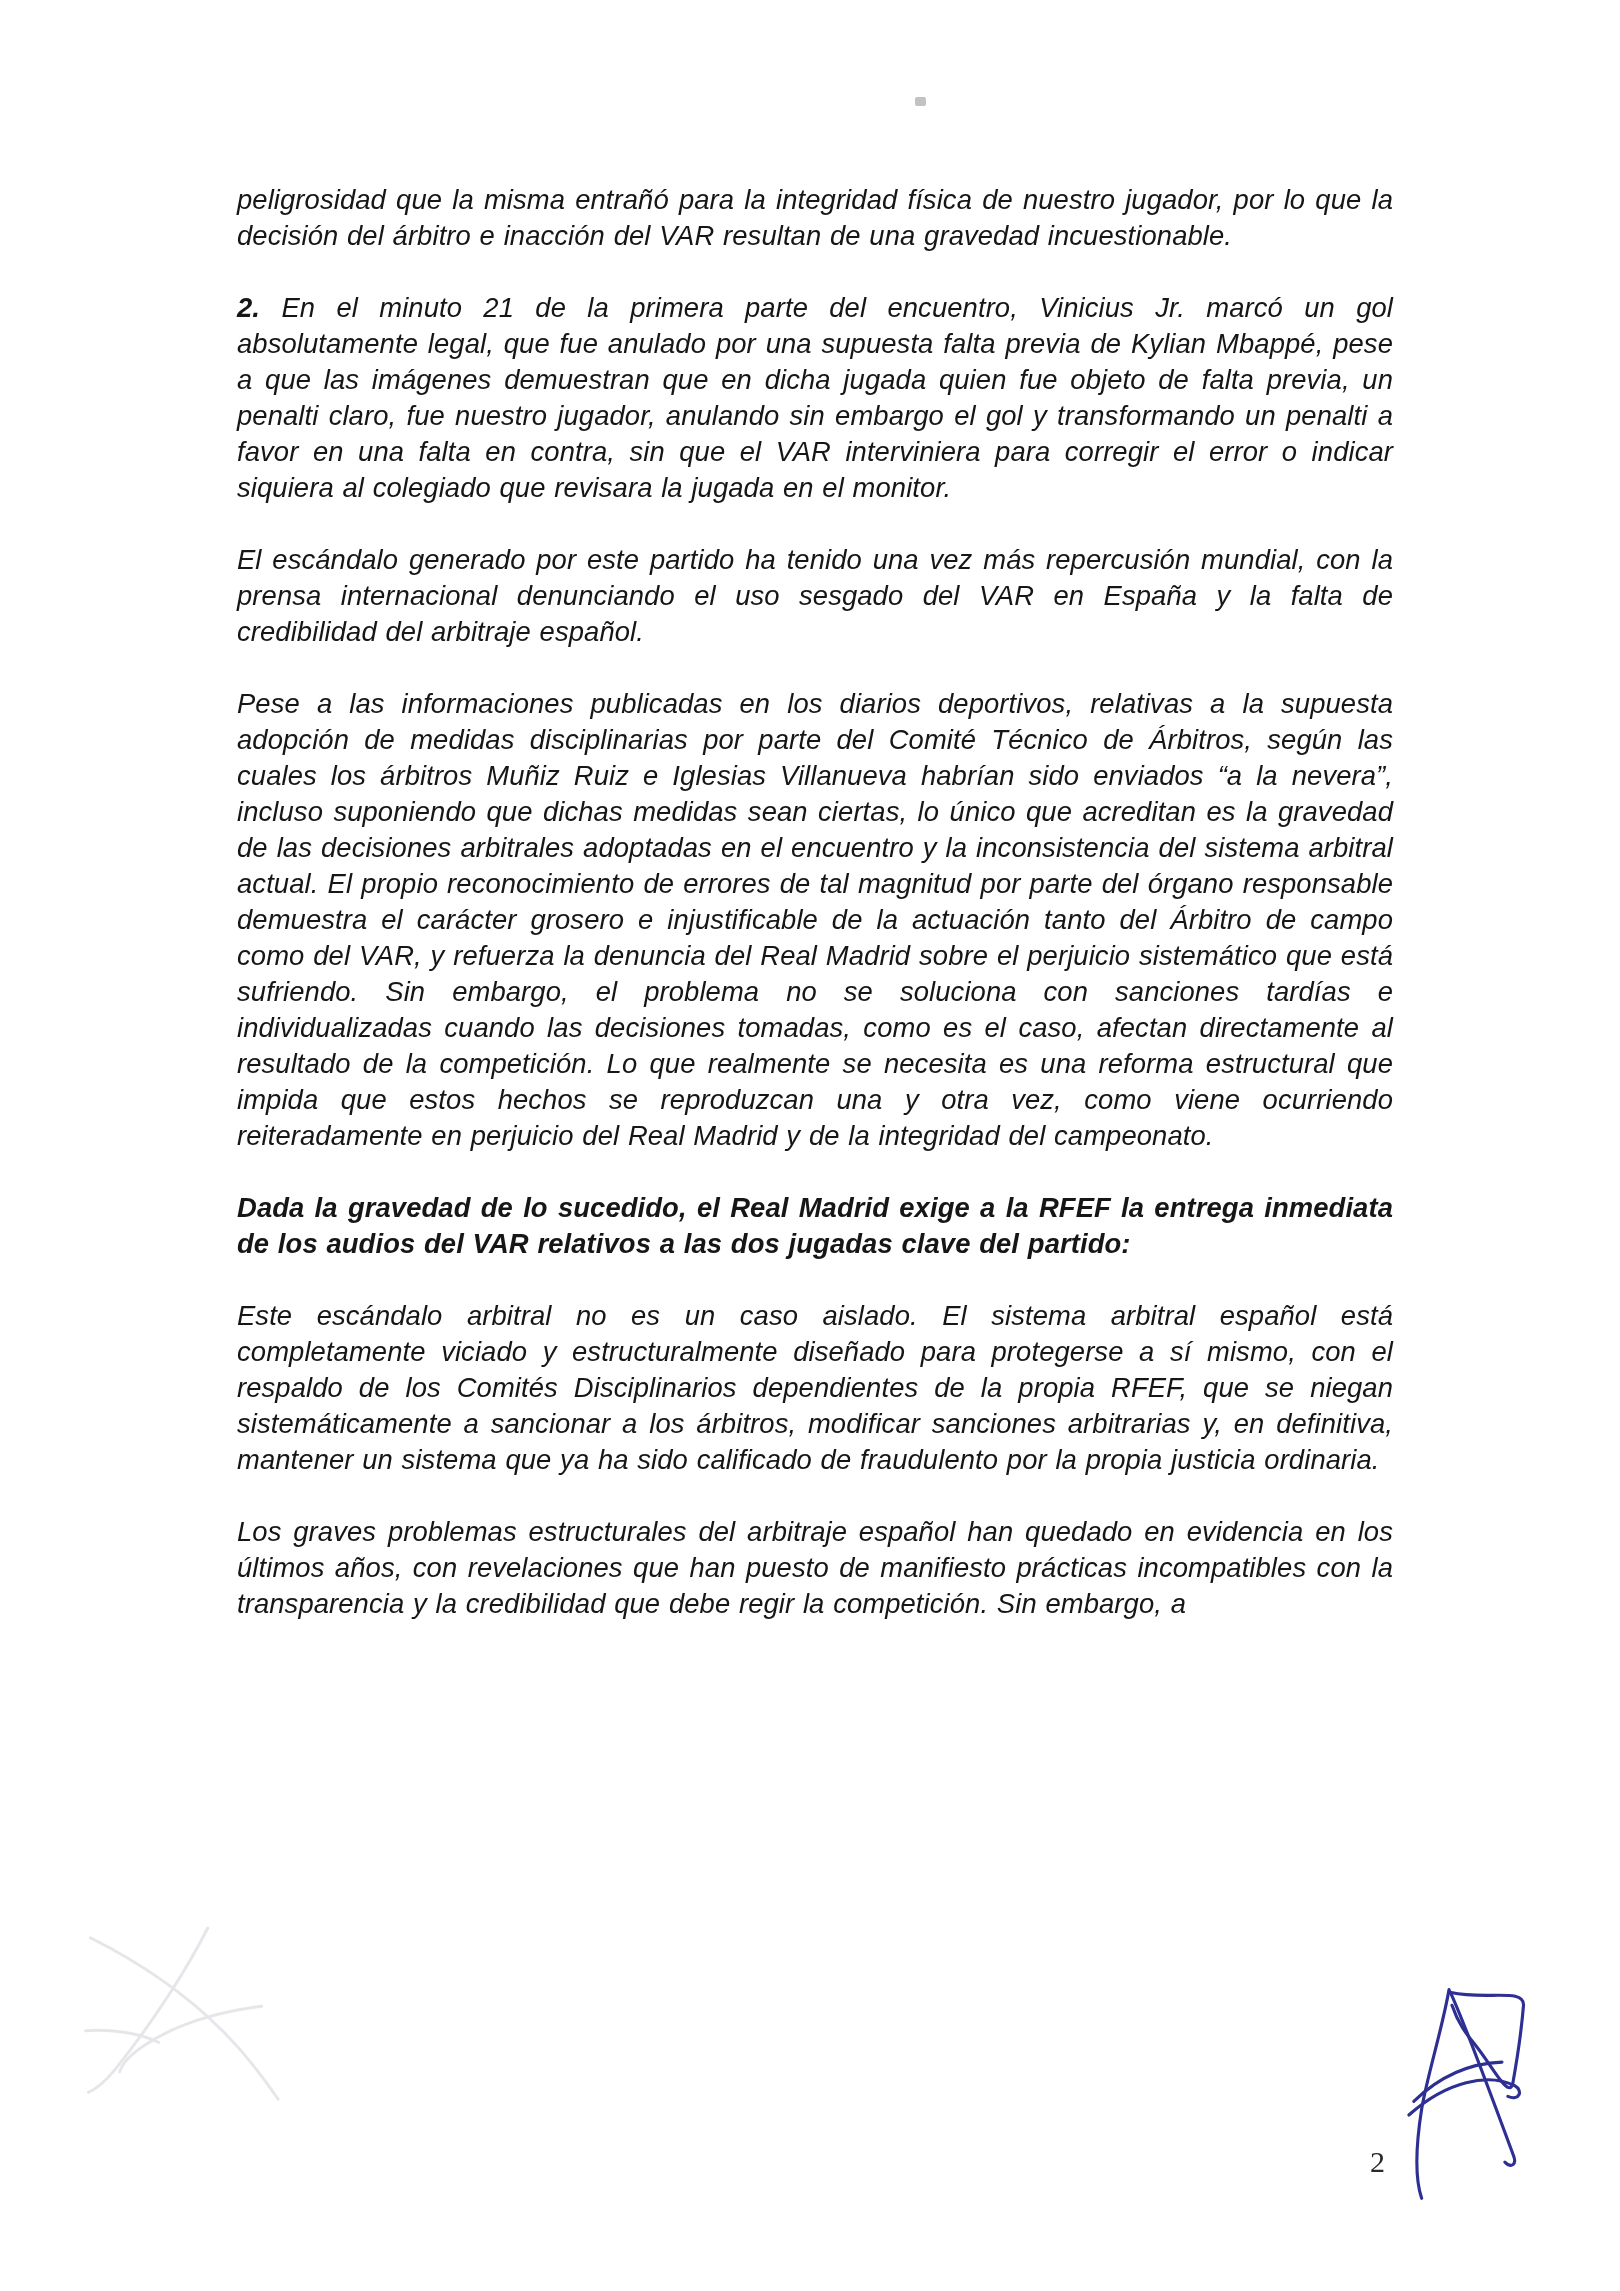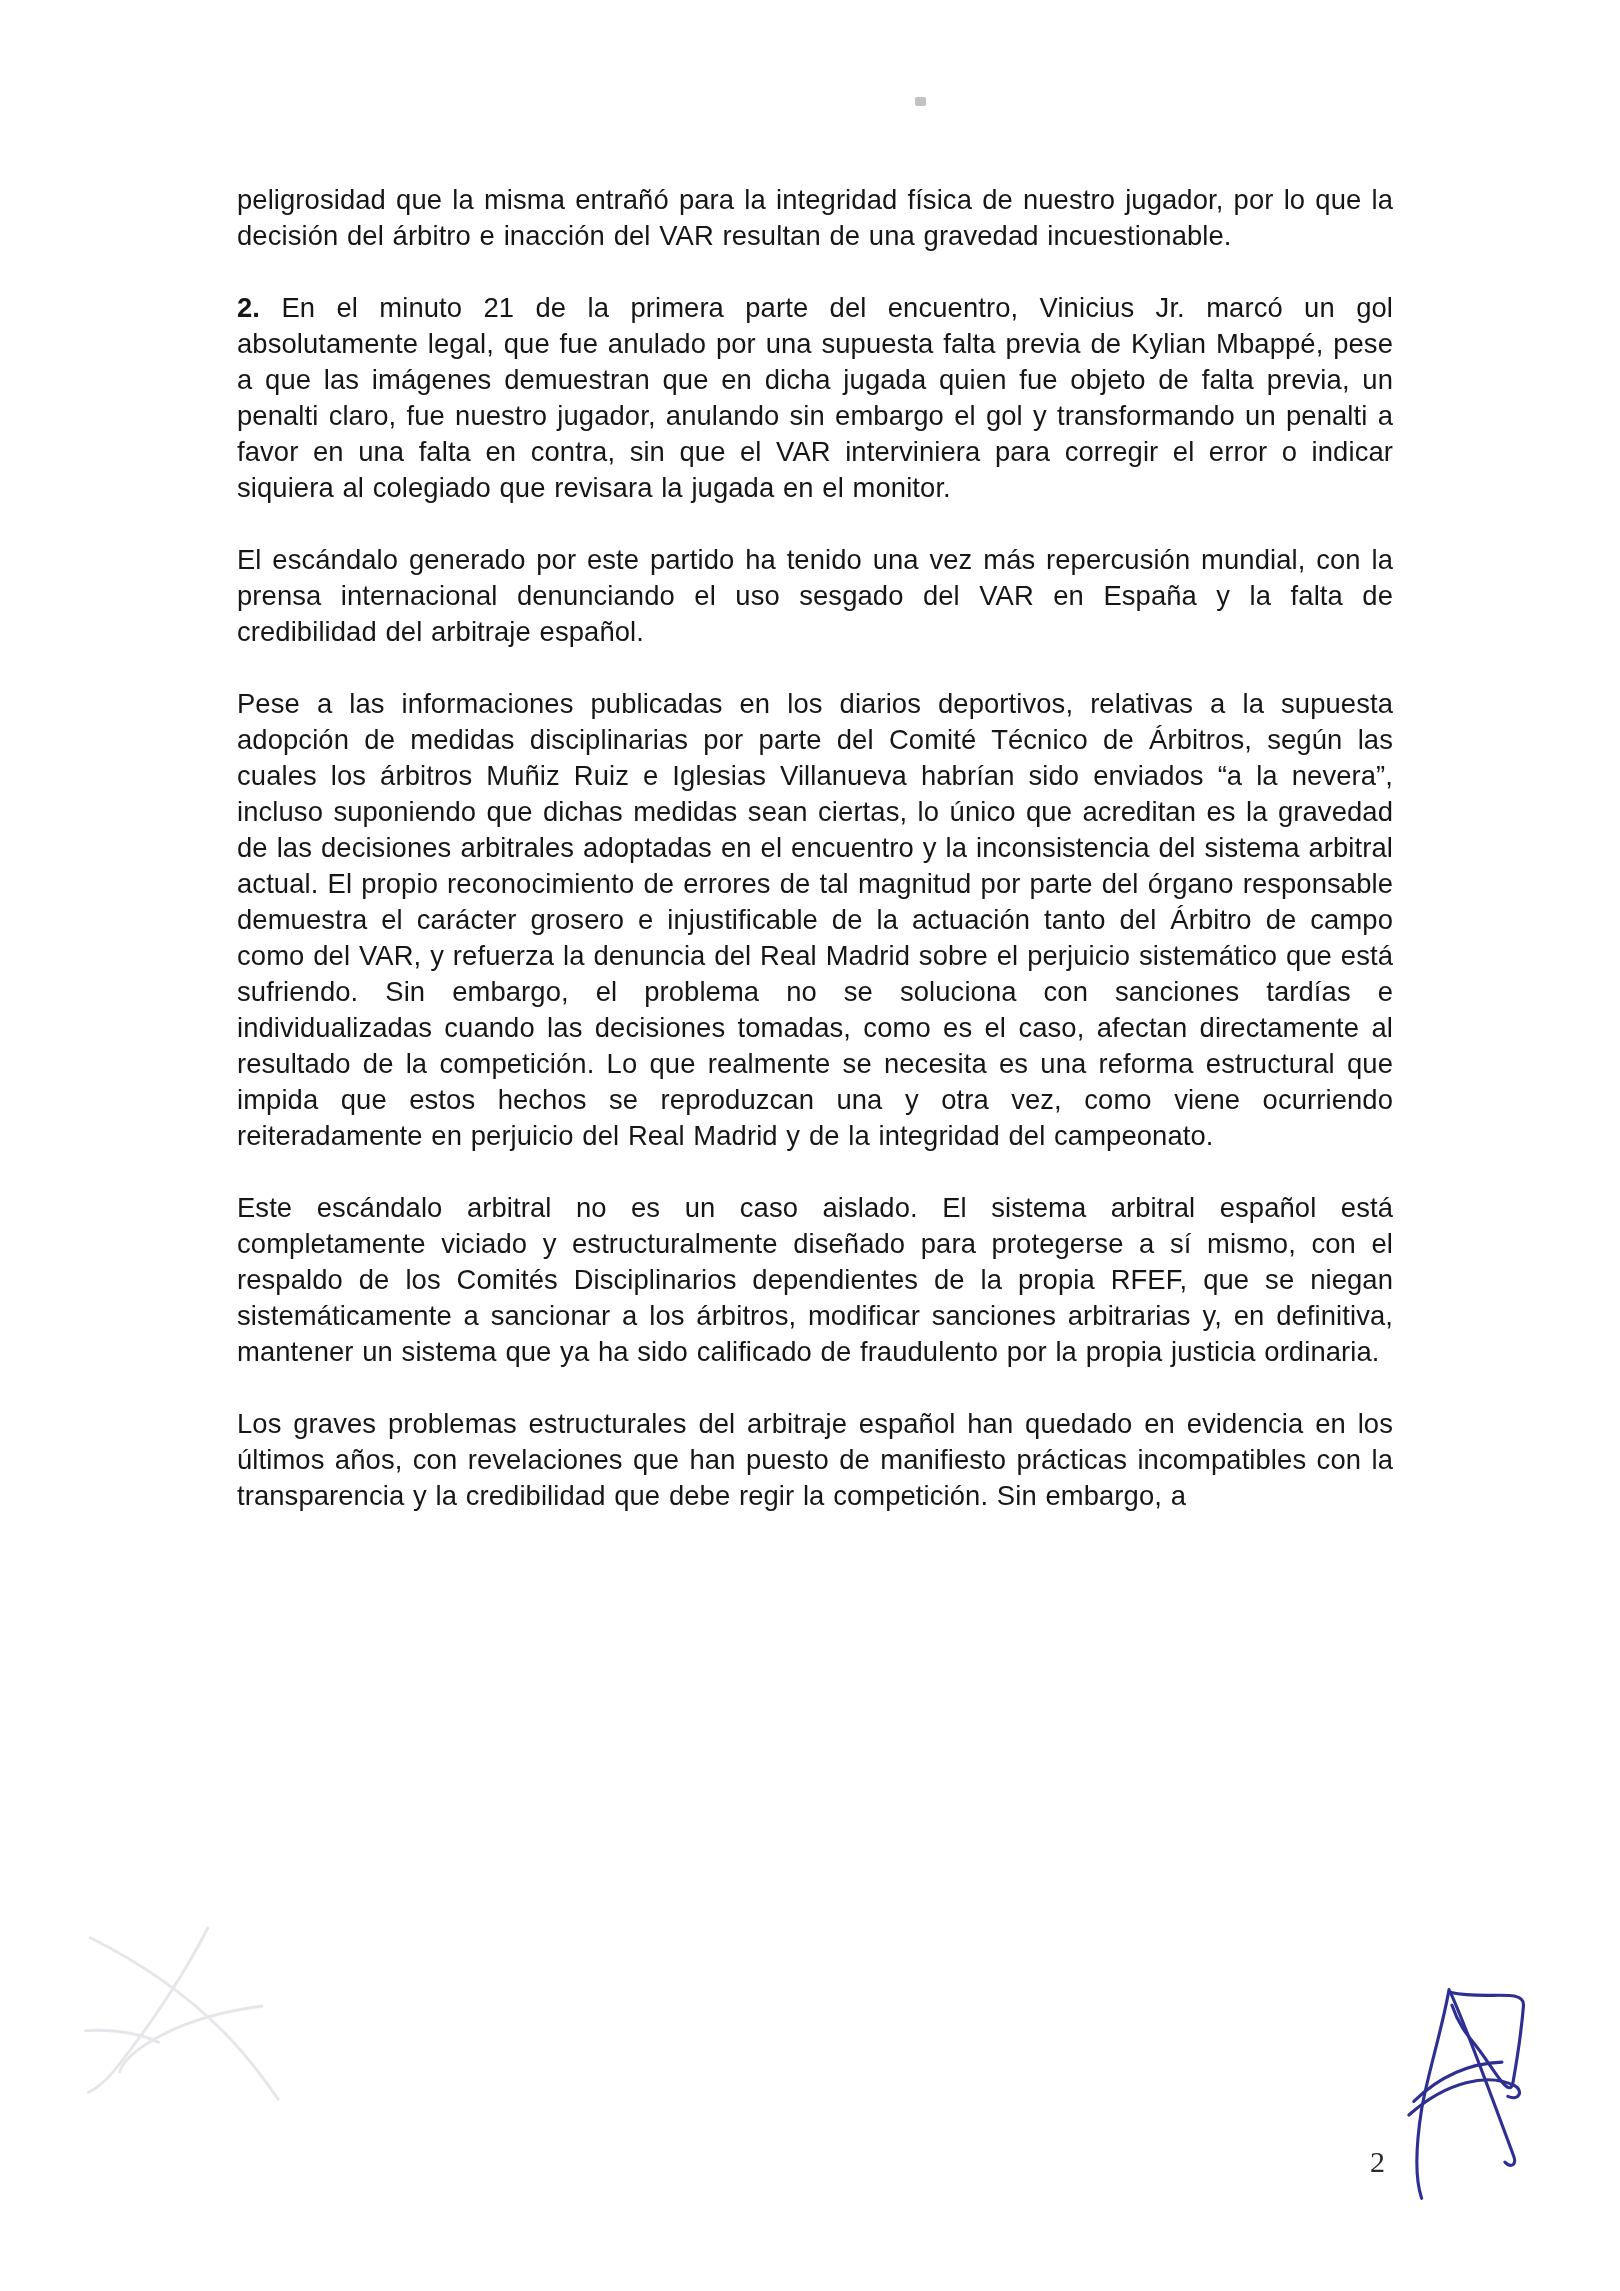--- a/index.html
+++ b/index.html
@@ -23,20 +23,21 @@
     width: 1172px;
     color: #161616;
     font-size: 27.4px;
     line-height: 36px;
     text-align: justify;
     letter-spacing: 0.1px;
     word-spacing: 1px;
   }
   .content p {
     margin: 0 16px 36px 0;
+    font-style: italic;
   }
   .para-bold {
     font-weight: bold;
   }
   .para-underline {
     text-decoration: underline;
     text-decoration-thickness: 2px;
     text-underline-offset: 5.9px;
   }
   .num {
@@ -89,20 +90,21 @@
 
     <p>
       <span class="num">2.</span>
       <span>En el minuto 21 de la primera parte del encuentro, Vinicius Jr. marcó un gol absolutamente legal, que fue anulado por una supuesta falta previa de Kylian Mbappé, pese a que las imágenes demuestran que en dicha jugada quien fue objeto de falta previa, un penalti claro, fue nuestro jugador, anulando sin embargo el gol y transformando un penalti a favor en una falta en contra, sin que el VAR interviniera para corregir el error o indicar siquiera al colegiado que revisara la jugada en el monitor.</span>
     </p>
 
     <p>El escándalo generado por este partido ha tenido una vez más repercusión mundial, con la prensa internacional denunciando el uso sesgado del VAR en España y la falta de credibilidad del arbitraje español.</p>
 
     <p>Pese a las informaciones publicadas en los diarios deportivos, relativas a la supuesta adopción de medidas disciplinarias por parte del Comité Técnico de Árbitros, según las cuales los árbitros Muñiz Ruiz e Iglesias Villanueva habrían sido enviados “a la nevera”, incluso suponiendo que dichas medidas sean ciertas, lo único que acreditan es la gravedad de las decisiones arbitrales adoptadas en el encuentro y la inconsistencia del sistema arbitral actual. El propio reconocimiento de errores de tal magnitud por parte del órgano responsable demuestra el carácter grosero e injustificable de la actuación tanto del Árbitro de campo como del VAR, y refuerza la denuncia del Real Madrid sobre el perjuicio sistemático que está sufriendo. Sin embargo, el problema no se soluciona con sanciones tardías e individualizadas cuando las decisiones tomadas, como es el caso, afectan directamente al resultado de la competición. Lo que realmente se necesita es una reforma estructural que impida que estos hechos se reproduzcan una y otra vez, como viene ocurriendo reiteradamente en perjuicio del Real Madrid y de la integridad del campeonato.</p>
 
+    <p class="para-bold">Dada la gravedad de lo sucedido, el Real Madrid exige a la RFEF la entrega inmediata de los audios del VAR relativos a las dos jugadas clave del partido:</p>
 
 
 
 
 
     <p>Este escándalo arbitral no es un caso aislado. El sistema arbitral español está completamente viciado y estructuralmente diseñado para protegerse a sí mismo, con el respaldo de los Comités Disciplinarios dependientes de la propia RFEF, que se niegan sistemáticamente a sancionar a los árbitros, modificar sanciones arbitrarias y, en definitiva, mantener un sistema que ya ha sido calificado de fraudulento por la propia justicia ordinaria.</p>
 
     <p>Los graves problemas estructurales del arbitraje español han quedado en evidencia en los últimos años, con revelaciones que han puesto de manifiesto prácticas incompatibles con la transparencia y la credibilidad que debe regir la competición. Sin embargo, a</p>
 
   </main>

